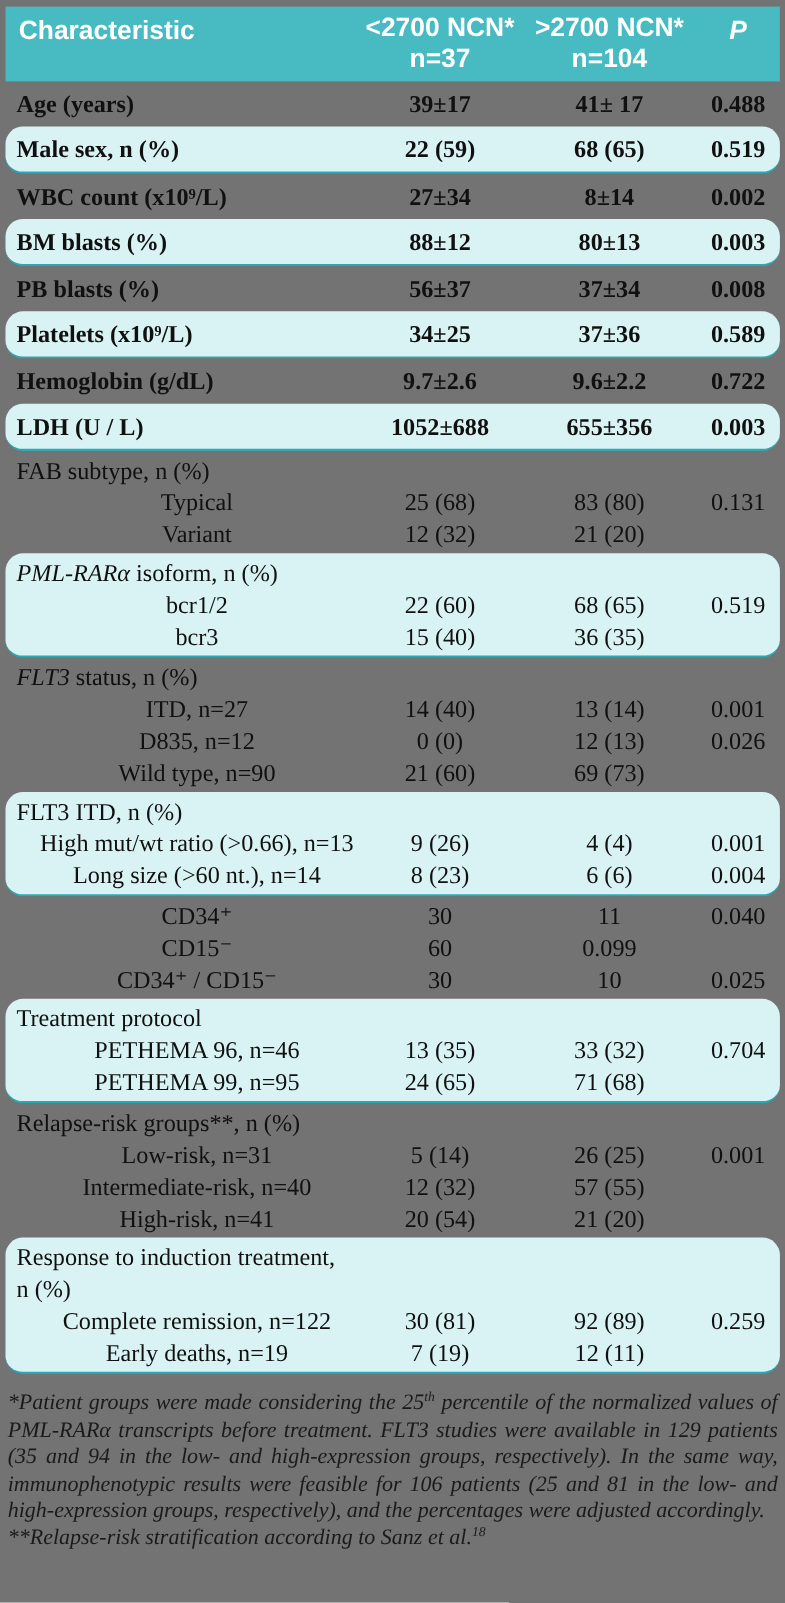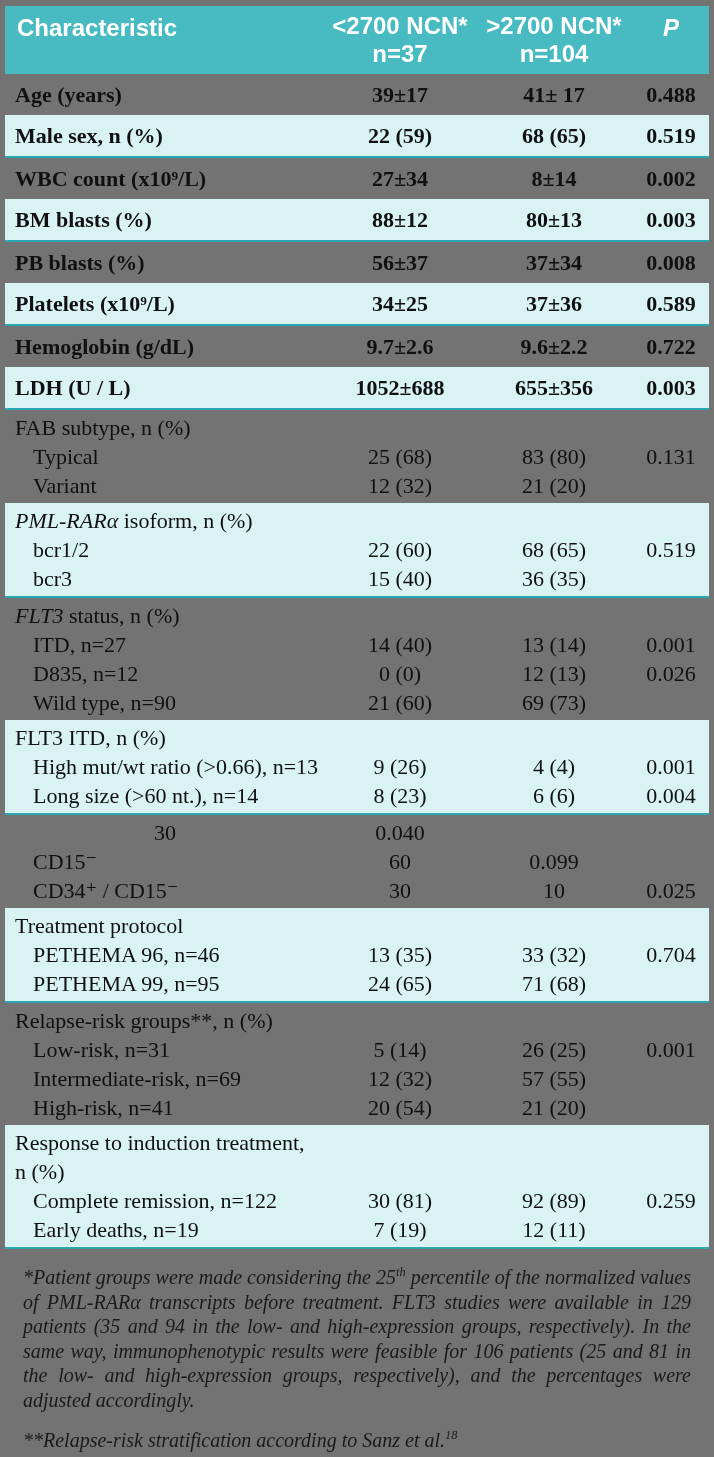--- a/index.html
+++ b/index.html
@@ -16,39 +16,39 @@
     background:var(--teal,#47bac2);height:68px;align-content:center;
     font-family:"Liberation Sans","DejaVu Sans",sans-serif;
     font-weight:bold;color:var(--header-text,#ffffff);font-size:24px;line-height:28px;
   }
   .hcell{min-width:0;}
   .hcell.left{padding-left:12px;align-self:start;padding-top:2px;}
   .hcell.center{text-align:center;}
   .hcell.p-head{text-align:center;font-style:italic;align-self:start;padding-top:2px;}
   
   .block{box-sizing:border-box;}
-  .block.cyan{background:var(--cyan,#d9f3f4);border-bottom:2px solid var(--rule,#2ba8b2);}
+  .block.cyan{background:var(--cyan,#d9f3f4);border-bottom:2px solid var(--rule,#2ba8b2);border-radius:16px;}
   .block.multi{padding:3px 0;}
   .line{
     display:grid;grid-template-columns:320px 150px 158px 76px;
     font-size:22px;
   }
   .block.single .line{height:41px;line-height:41px;font-weight:bold;}
   .block.multi .line{min-height:29px;line-height:29px;}
   .row-label{padding-left:10px;white-space:pre-line;min-width:0;}
-  .row-label.indent{padding-left:28px;}
+  .row-label.indent{padding-left:28px;text-align:center;}
   .row-label i{font-style:italic;text-align:center;}
   .val{text-align:center;min-width:0;white-space:nowrap;}
   
   .footnotes{
     margin-top:14px;padding:0 2px;
     font-style:italic;font-size:20px;line-height:24.5px;
     color:var(--fn-text,#1a1a1a);
   }
-  .footnotes p{margin:16px;}
+  .footnotes p{margin:0;}
   .footnotes p.justify{text-align:justify;}
   .fn-sup{font-size:0.62em;vertical-align:super;line-height:0;}
 </style>
 </head>
 <body>
 
 <div class="page">
 
   <div class="thead">
     <div class="hcell left">Characteristic</div>
@@ -209,21 +209,23 @@
         </div>
         <div class="line">
           <span class="row-label indent">Long size (&gt;60 nt.), n=14</span>
           <span class="val">8 (23)</span>
           <span class="val">6 (6)</span>
           <span class="val">0.004</span>
         </div>
       </div>
       <div class="block white multi">
         <div class="line">
+          <span class="row-label indent">CD34⁺</span>
           <span class="val">30</span>
+          <span class="val">11</span>
           <span class="val">0.040</span>
         </div>
         <div class="line">
           <span class="row-label indent">CD15⁻</span>
           <span class="val">60</span>
           <span class="val">0.099</span>
         </div>
         <div class="line">
           <span class="row-label indent">CD34⁺ / CD15⁻</span>
           <span class="val">30</span>
@@ -258,21 +260,21 @@
           <span class="val"></span>
           <span class="val"></span>
         </div>
         <div class="line">
           <span class="row-label indent">Low-risk, n=31</span>
           <span class="val">5 (14)</span>
           <span class="val">26 (25)</span>
           <span class="val">0.001</span>
         </div>
         <div class="line">
-          <span class="row-label indent">Intermediate-risk, n=69</span>
+          <span class="row-label indent">Intermediate-risk, n=40</span>
           <span class="val">12 (32)</span>
           <span class="val">57 (55)</span>
           <span class="val"></span>
         </div>
         <div class="line">
           <span class="row-label indent">High-risk, n=41</span>
           <span class="val">20 (54)</span>
           <span class="val">21 (20)</span>
           <span class="val"></span>
         </div>

